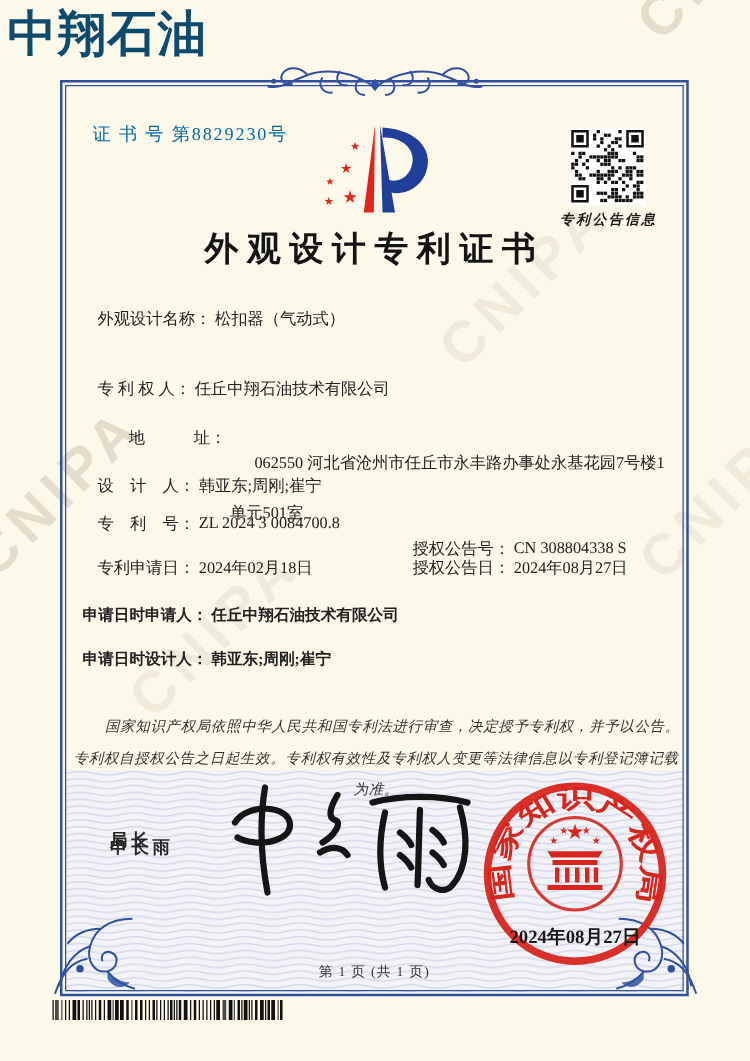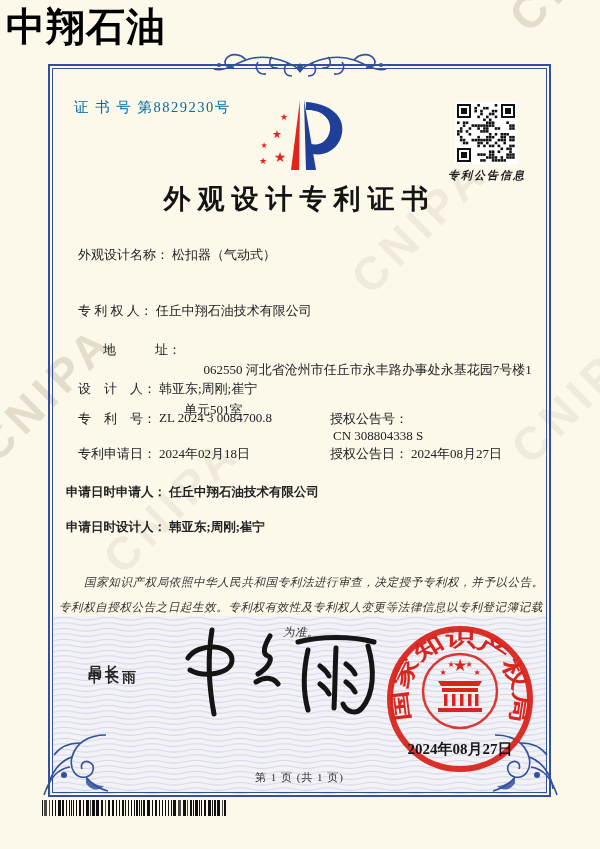--- a/index.html
+++ b/index.html
@@ -1,21 +1,21 @@
 <!DOCTYPE html>
 <html><head>
 <meta charset="utf-8">
 <style>
   html,body{margin:0;padding:0;}
   .stage{position:relative;width:600px;height:849px;background:#fcf8ea;overflow:hidden;
          font-family:"Liberation Serif",serif;color:#222;}
   .abs{position:absolute;}
   
   .brand{left:6px;top:0;font-family:"DejaVu Sans",sans-serif;font-weight:800;
-         font-size:39px;color:#000000;letter-spacing:1px;}
+         font-size:39px;color:#0c4a6e;letter-spacing:1px;}
   
   .wm{font-family:"Liberation Sans",sans-serif;font-weight:700;font-size:46px;
       letter-spacing:6px;color:rgba(172,160,135,0.30);transform:rotate(-45deg);
       transform-origin:left top;white-space:nowrap;pointer-events:none;}
   .wm.faint{color:rgba(172,160,135,0.16);}
   
   .frame{left:48px;top:64px;width:503px;height:733px;box-sizing:border-box;
          border:2.5px solid #31519f;}
   .frame-inner{position:absolute;left:2px;top:2px;right:2px;bottom:2px;
          border:1px solid #31519f;}
@@ -283,21 +283,21 @@
     </span>
   </div>
   <div class="abs row" style="top:380px;">
     <span class="lbl">设　计　人：</span>
     <span class="val">韩亚东;周刚;崔宁</span>
   </div>
   <div class="abs row" style="top:410px;">
     <span class="lbl">专　利　号：</span>
     <span class="val">ZL 2024 3 0084700.8</span>
   </div>
-  <div class="abs row row2" style="top:410px;flex-direction:column;">
+  <div class="abs row row2" style="top:430px;">
     <span class="lbl">授权公告号：</span>
     <span class="val">CN 308804338 S</span>
   </div>
   <div class="abs row" style="top:445px;">
     <span class="lbl">专利申请日：</span>
     <span class="val">2024年02月18日</span>
   </div>
   <div class="abs row row2" style="top:445px;">
     <span class="lbl">授权公告日：</span>
     <span class="val">2024年08月27日</span>

